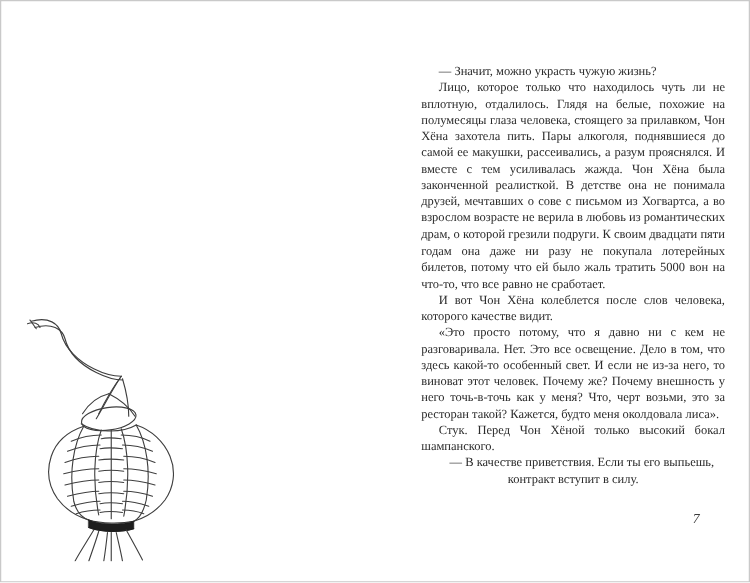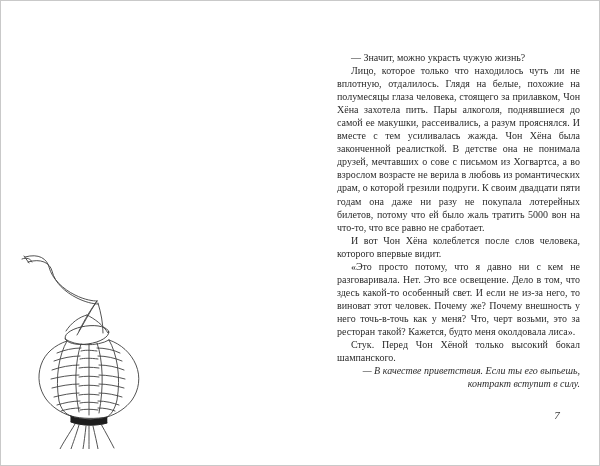--- a/index.html
+++ b/index.html
@@ -54,22 +54,21 @@
     text-align: justify;
     text-justify: inter-word;
     hyphens: manual;
   }
   .text-block p {
     margin: 0;
     text-indent: 14px;
     text-align: justify;
   }
   .text-block p:last-of-type {
-    text-align: right;
-    font-style: italic;
+    text-align: center;
   }
   .page-number {
     position: absolute;
     left: 244px;
     top: 408px;
     width: 24px;
     text-align: center;
     font-size: 11px;
     font-style: italic;
     color: #3a3a3a;
@@ -153,21 +152,21 @@
         <path d="M82 175 C 87 184, 92 193, 95 199"></path>
         <path d="M70 177 C 70 187, 70 194, 70 200"></path>
       </svg>
     </div>
   </div>
 
   <div class="page-right">
     <div class="text-block">
       <p>— Значит, можно украсть чужую жизнь?</p>
       <p>Лицо, которое только что находилось чуть ли не вплотную, отдалилось. Глядя на белые, похожие на полумесяцы глаза человека, стоящего за прилавком, Чон Хёна захотела пить. Пары алкоголя, поднявшиеся до самой ее макушки, рассеивались, а разум прояснялся. И вместе с тем усиливалась жажда. Чон Хёна была законченной реалисткой. В детстве она не понимала друзей, мечтавших о сове с письмом из Хогвартса, а во взрослом возрасте не верила в любовь из романтических драм, о которой грезили подруги. К своим двадцати пяти годам она даже ни разу не покупала лотерейных билетов, потому что ей было жаль тратить 5000 вон на что-то, что все равно не сработает.</p>
-      <p>И вот Чон Хёна колеблется после слов человека, которого впервые видит.</p>
+      <p>И вот Чон Хёна колеблется после слов человека, которого качестве видит.</p>
       <p>«Это просто потому, что я давно ни с кем не разговаривала. Нет. Это все освещение. Дело в том, что здесь какой-то особенный свет. И если не из-за него, то виноват этот человек. Почему же? Почему внешность у него точь-в-точь как у меня? Что, черт возьми, это за ресторан такой? Кажется, будто меня околдовала лиса».</p>
       <p>Стук. Перед Чон Хёной только высокий бокал шампанского.</p>
       <p>— В качестве приветствия. Если ты его выпьешь, контракт вступит в силу.</p>
     </div>
     <div class="page-number">7</div>
   </div>
 
 </div>
 
 </body></html>

